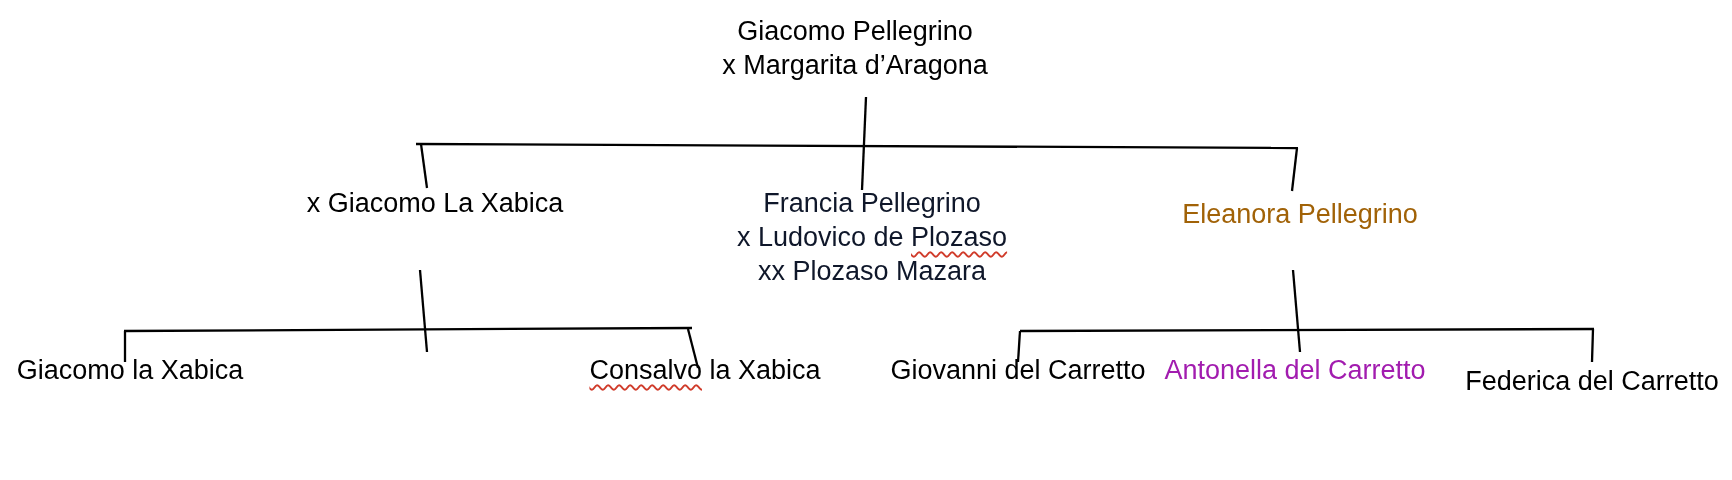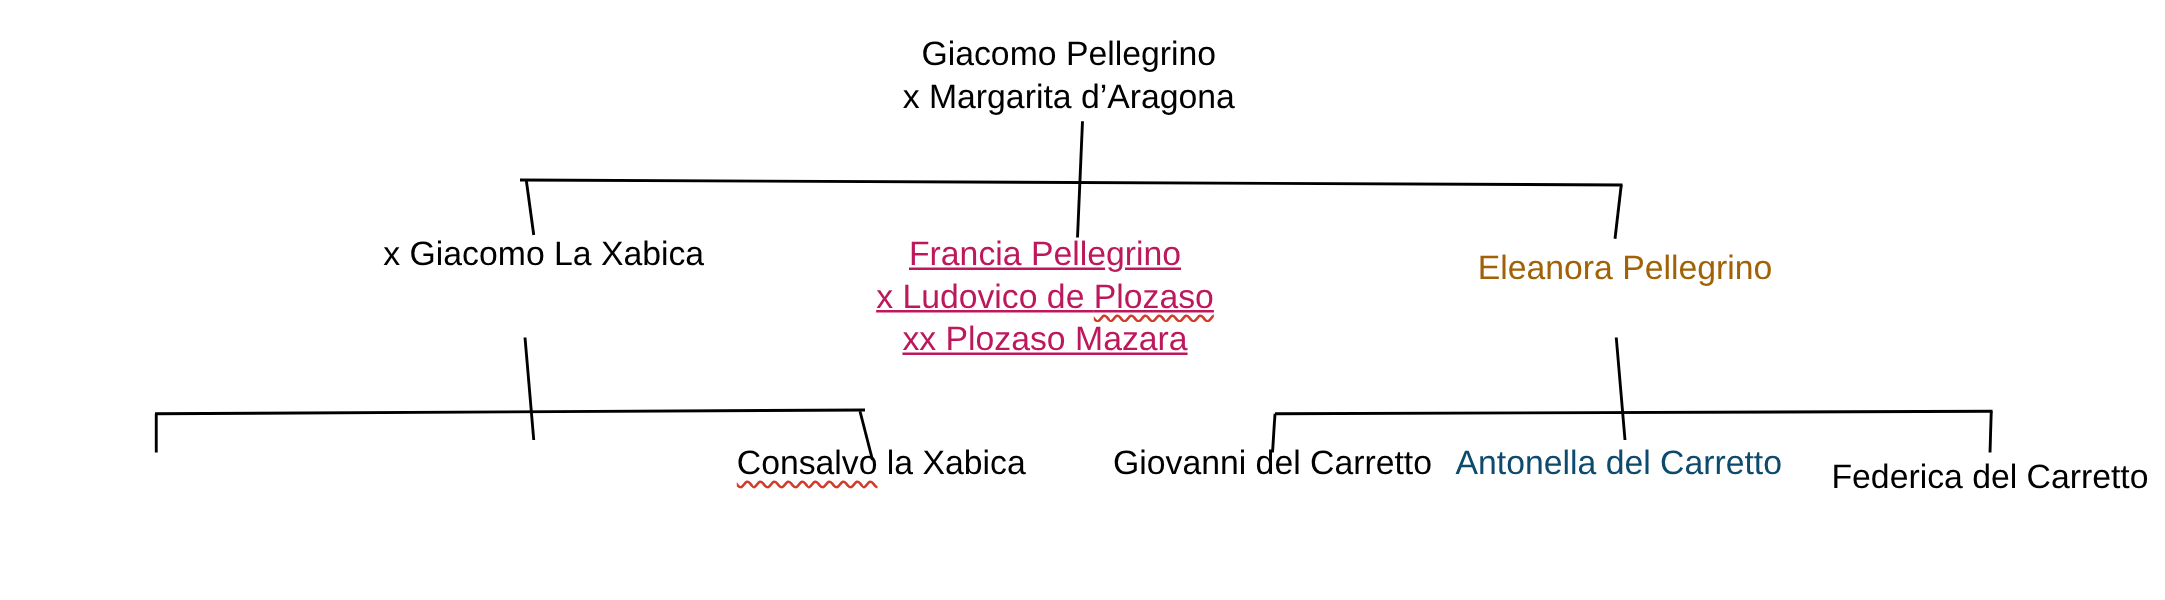--- a/index.html
+++ b/index.html
@@ -50,50 +50,53 @@
     <line x1="420" y1="270" x2="427" y2="352" style="stroke: rgb(0, 0, 0);"></line>
     <line x1="124" y1="331" x2="692" y2="328" style="stroke: rgb(0, 0, 0);"></line>
     <line x1="125" y1="331" x2="125" y2="362" style="stroke: rgb(0, 0, 0);"></line>
     <line x1="688" y1="329" x2="698" y2="368" style="stroke: rgb(0, 0, 0);"></line>
     <line x1="1293" y1="270" x2="1300" y2="352" style="stroke: rgb(0, 0, 0);"></line>
     <line x1="1020" y1="331" x2="1594" y2="329" style="stroke: rgb(0, 0, 0);"></line>
     <line x1="1020" y1="331" x2="1018" y2="362" style="stroke: rgb(0, 0, 0);"></line>
     <line x1="1593" y1="329" x2="1592" y2="362" style="stroke: rgb(0, 0, 0);"></line>
   </svg>
 
-  <div class="node" style="left: 855px; top: 26px; color: rgb(0, 0, 0);">
+  <div class="node" style="left: 855px; top: 14px; color: rgb(0, 0, 0);">
       <div class="tline"><span>Giacomo Pellegrino</span></div>
       <div class="tline"><span>x Margarita d’Aragona</span></div>
     </div>
 
   <div class="node" style="left: 435px; top: 186px; color: rgb(0, 0, 0);">
       <div class="tline"><span>x Giacomo La Xabica</span></div>
     </div>
 
-  <div class="node" style="left: 836px; top: 186px; color: #be185d; text-decoration: underline;">
+  <div class="node" style="left: 872px; top: 186px; color: #0f172a;">
       <div class="tline"><span>Francia Pellegrino</span></div>
       <div class="tline"><span>x Ludovico de </span><span class="misspell" style="text-decoration-color: rgb(208, 59, 42);">Plozaso</span></div>
       <div class="tline"><span>xx Plozaso Mazara</span></div>
     </div>
 
   <div class="node" style="left: 1300px; top: 186px; color: #a16207; margin-top: 11px;">
       <div class="tline"><span>Eleanora Pellegrino</span></div>
     </div>
 
+  <div class="node" style="left: 130px; top: 353px; color: rgb(0, 0, 0);">
+      <div class="tline"><span>Giacomo la Xabica</span></div>
+    </div>
 
 
   <div class="node" style="left: 1018px; top: 353px; color: rgb(0, 0, 0);">
       <div class="tline"><span>Giovanni del Carretto</span></div>
     </div>
 
   <div class="node" style="left: 705px; top: 353px; color: rgb(0, 0, 0);">
       <div class="tline"><span class="misspell" style="text-decoration-color: rgb(208, 59, 42);">Consalvo</span><span> la Xabica</span></div>
     </div>
 
-  <div class="node" style="left: 1295px; top: 353px; color: #0c4a6e;">
+  <div class="node" style="left: 1295px; top: 353px; color: #a21caf;">
       <div class="tline"><span>Antonella del Carretto</span></div>
     </div>
 
   <div class="node" style="left: 1592px; top: 364px; color: rgb(0, 0, 0);">
       <div class="tline"><span>Federica del Carretto</span></div>
     </div>
 
 </div>
 
 </body></html>

